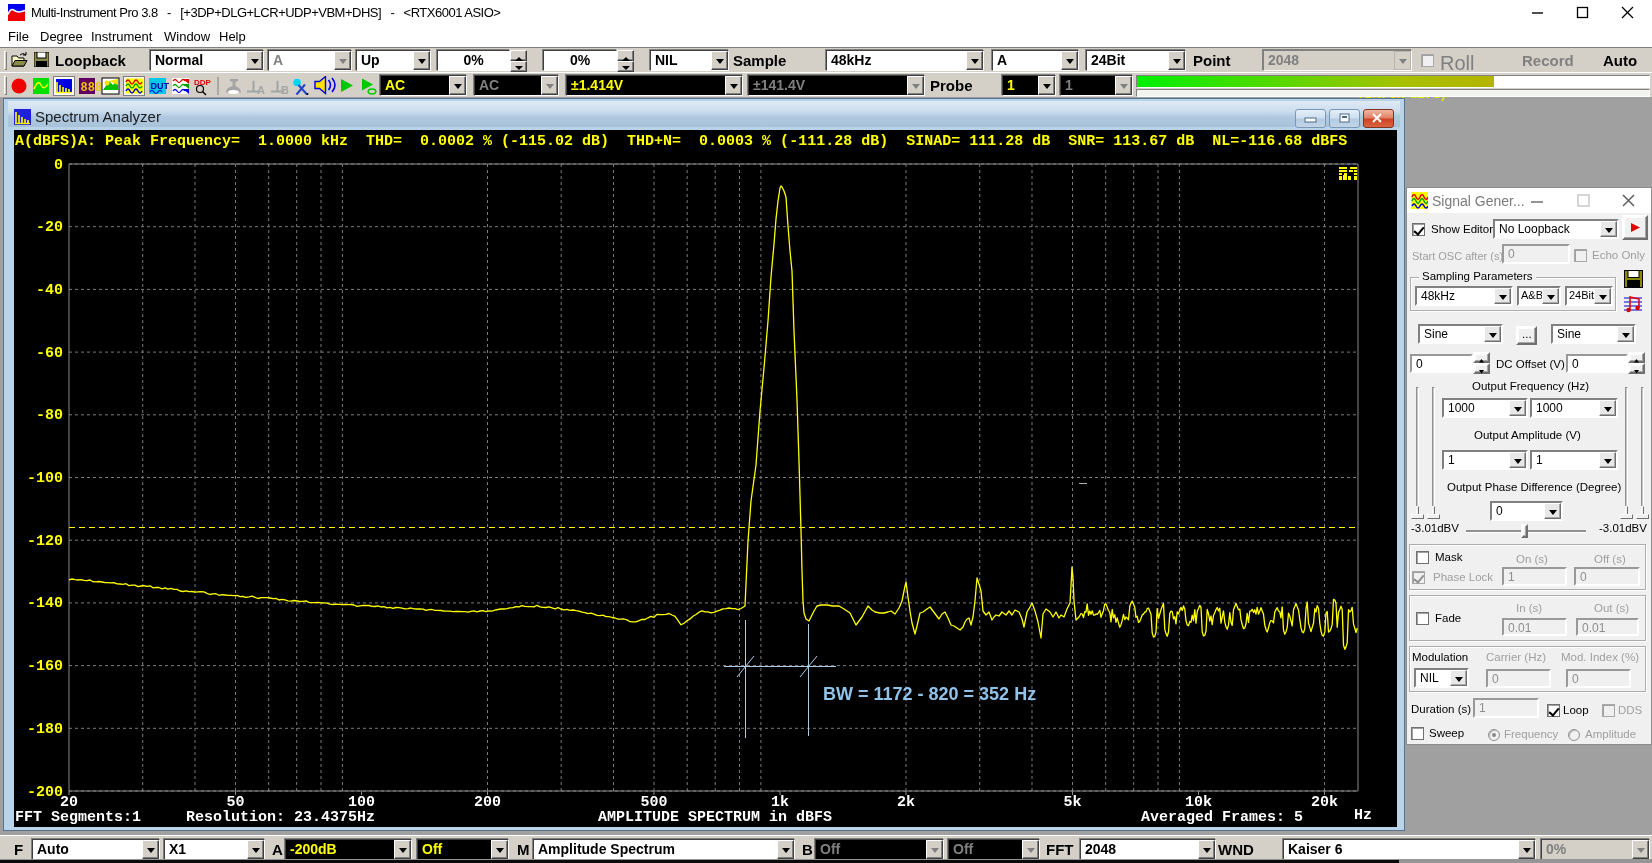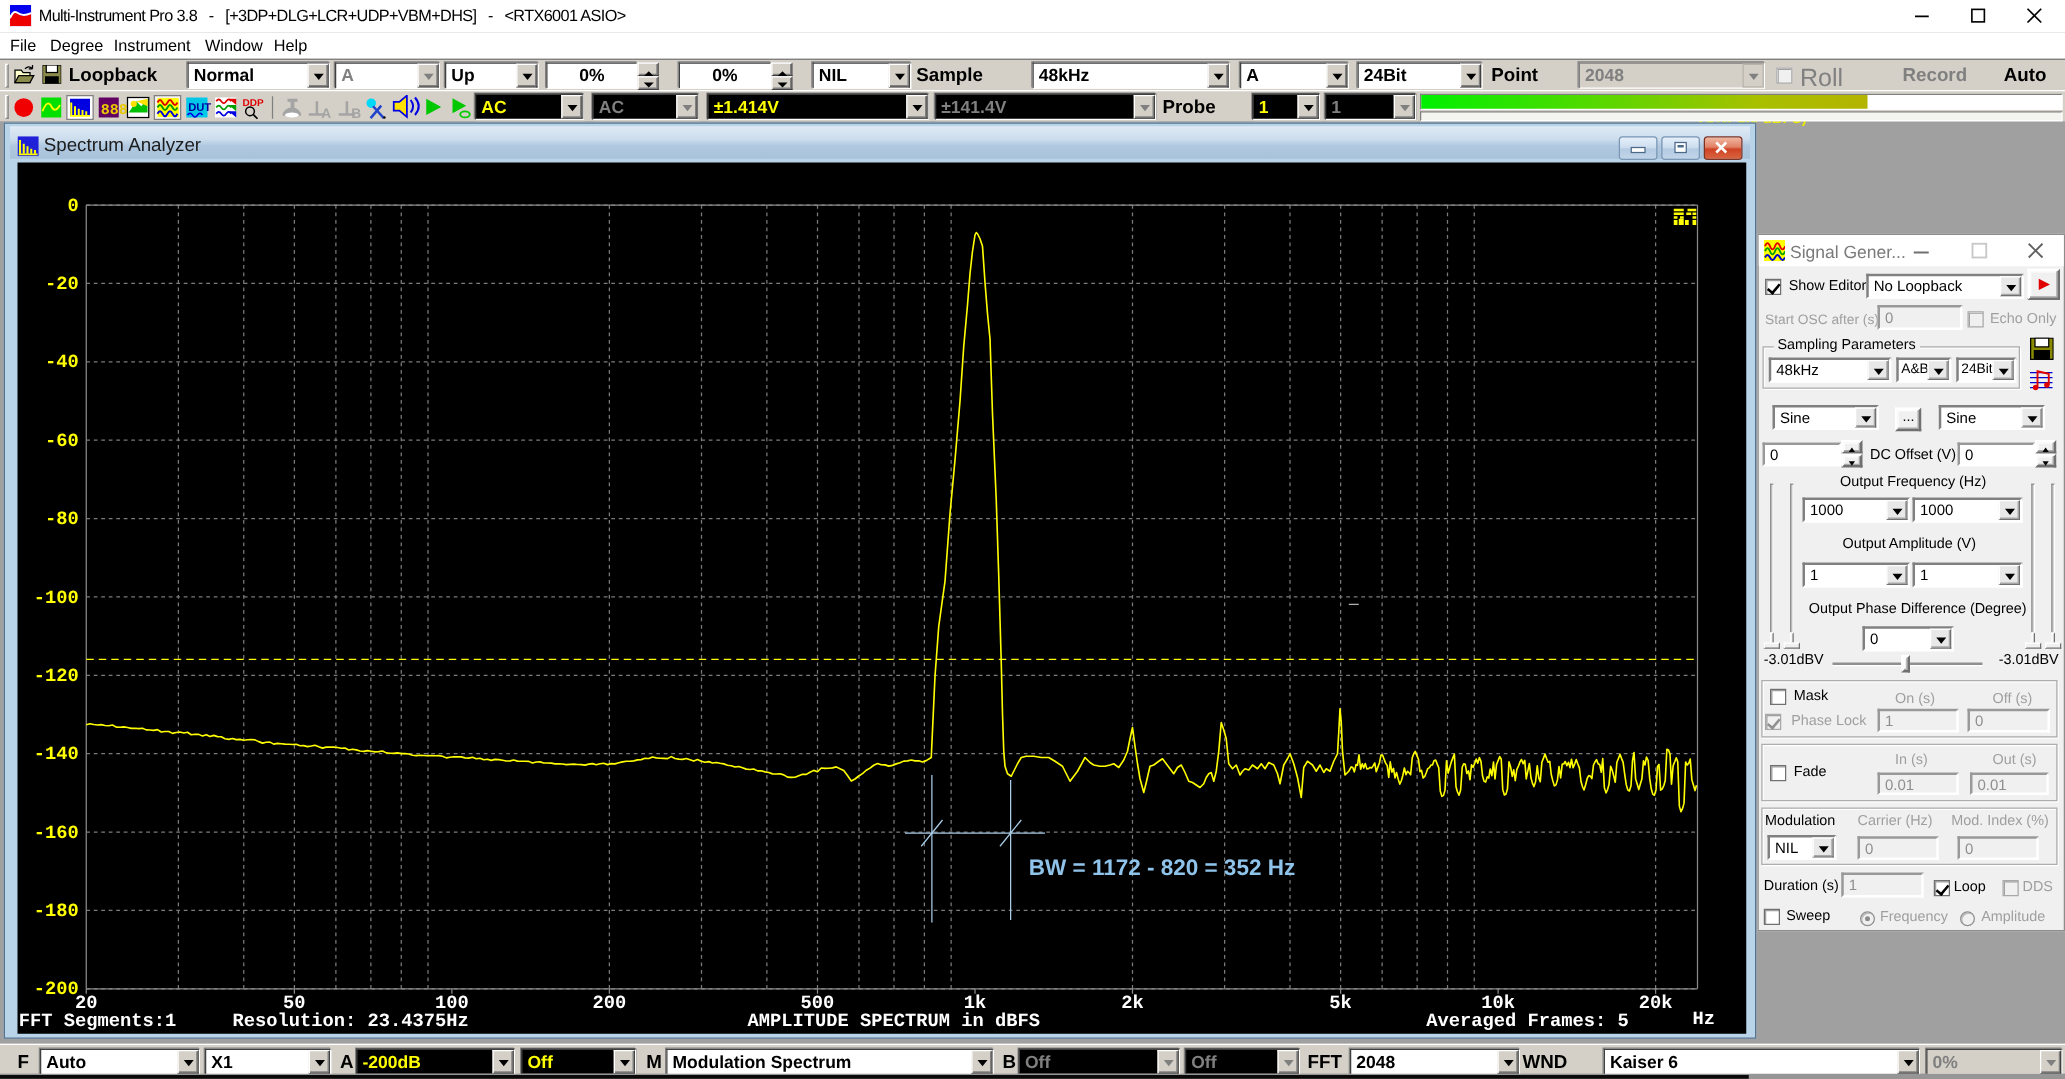--- a/index.html
+++ b/index.html
@@ -272,20 +272,21 @@
       <div class="wbtn" style="left:1321px"></div>
       <div class="wbtn cls" style="left:1355px"></div>
       <svg class="abs" style="left:1287px;top:8px" width="100" height="19" viewBox="0 0 100 19">
         <rect x="10" y="9" width="11" height="4" fill="#fff" stroke="#4a6a8a"></rect>
         <rect x="45" y="5" width="9" height="8" fill="#fff" stroke="#4a6a8a"></rect>
         <rect x="47" y="7" width="5" height="2" fill="#4a6a8a"></rect>
         <path d="M78 5 L86 13 M86 5 L78 13" stroke="#fff" stroke-width="2"></path>
       </svg>
     </div>
     <div id="specclient">
+      <span id="params">A(dBFS)A: Peak Frequency=  1.0000 kHz  THD=  0.0002 % (-115.02 dB)  THD+N=  0.0003 % (-111.28 dB)  SINAD= 111.28 dB  SNR= 113.67 dB  NL=-116.68 dBFS</span>
       <svg style="position:absolute;left:0;top:0" width="1383" height="697" viewBox="13 129 1383 697">
           <line x1="141.7" y1="163.0" x2="141.7" y2="790.0" stroke="#7b7b7b" stroke-width="1" stroke-dasharray="3 3"></line>
           <line x1="194.0" y1="163.0" x2="194.0" y2="790.0" stroke="#7b7b7b" stroke-width="1" stroke-dasharray="3 3"></line>
           <line x1="234.5" y1="163.0" x2="234.5" y2="790.0" stroke="#7b7b7b" stroke-width="1" stroke-dasharray="3 3"></line>
           <line x1="267.7" y1="163.0" x2="267.7" y2="790.0" stroke="#7b7b7b" stroke-width="1" stroke-dasharray="3 3"></line>
           <line x1="295.7" y1="163.0" x2="295.7" y2="790.0" stroke="#7b7b7b" stroke-width="1" stroke-dasharray="3 3"></line>
           <line x1="320.0" y1="163.0" x2="320.0" y2="790.0" stroke="#7b7b7b" stroke-width="1" stroke-dasharray="3 3"></line>
           <line x1="341.4" y1="163.0" x2="341.4" y2="790.0" stroke="#7b7b7b" stroke-width="1" stroke-dasharray="3 3"></line>
           <line x1="486.5" y1="163.0" x2="486.5" y2="790.0" stroke="#7b7b7b" stroke-width="1" stroke-dasharray="3 3"></line>
           <line x1="560.2" y1="163.0" x2="560.2" y2="790.0" stroke="#7b7b7b" stroke-width="1" stroke-dasharray="3 3"></line>
@@ -590,21 +591,21 @@
     <div class="cmb dark" style="left:285px;width:127px">
         <span class="tx">-200dB</span>
         <span class="aw"></span>
       </div>
     <div class="cmb dark" style="left:417px;width:92px">
         <span class="tx">Off</span>
         <span class="aw"></span>
       </div>
     <span class="blab" style="left:517px">M</span>
     <div class="cmb" style="left:533px;width:262px">
-        <span class="tx">Modulation Spectrum</span>
+        <span class="tx">Amplitude Spectrum</span>
         <span class="aw"></span>
       </div>
     <span class="blab" style="left:802px">B</span>
     <div class="cmb darkdis" style="left:815px;width:129px">
         <span class="tx">Off</span>
         <span class="aw"></span>
       </div>
     <div class="cmb darkdis" style="left:948px;width:92px">
         <span class="tx">Off</span>
         <span class="aw"></span>

